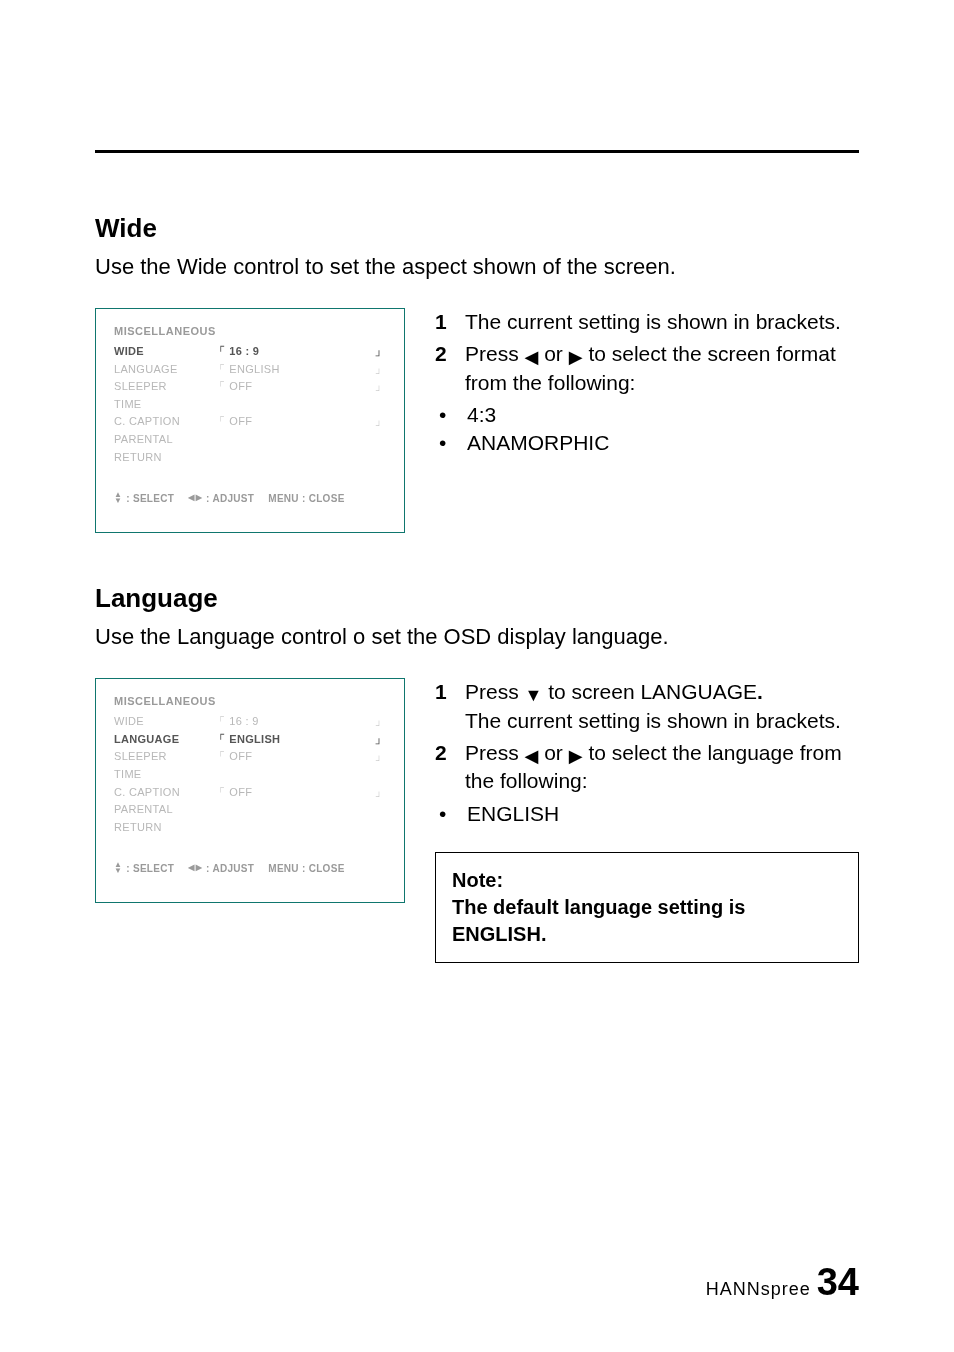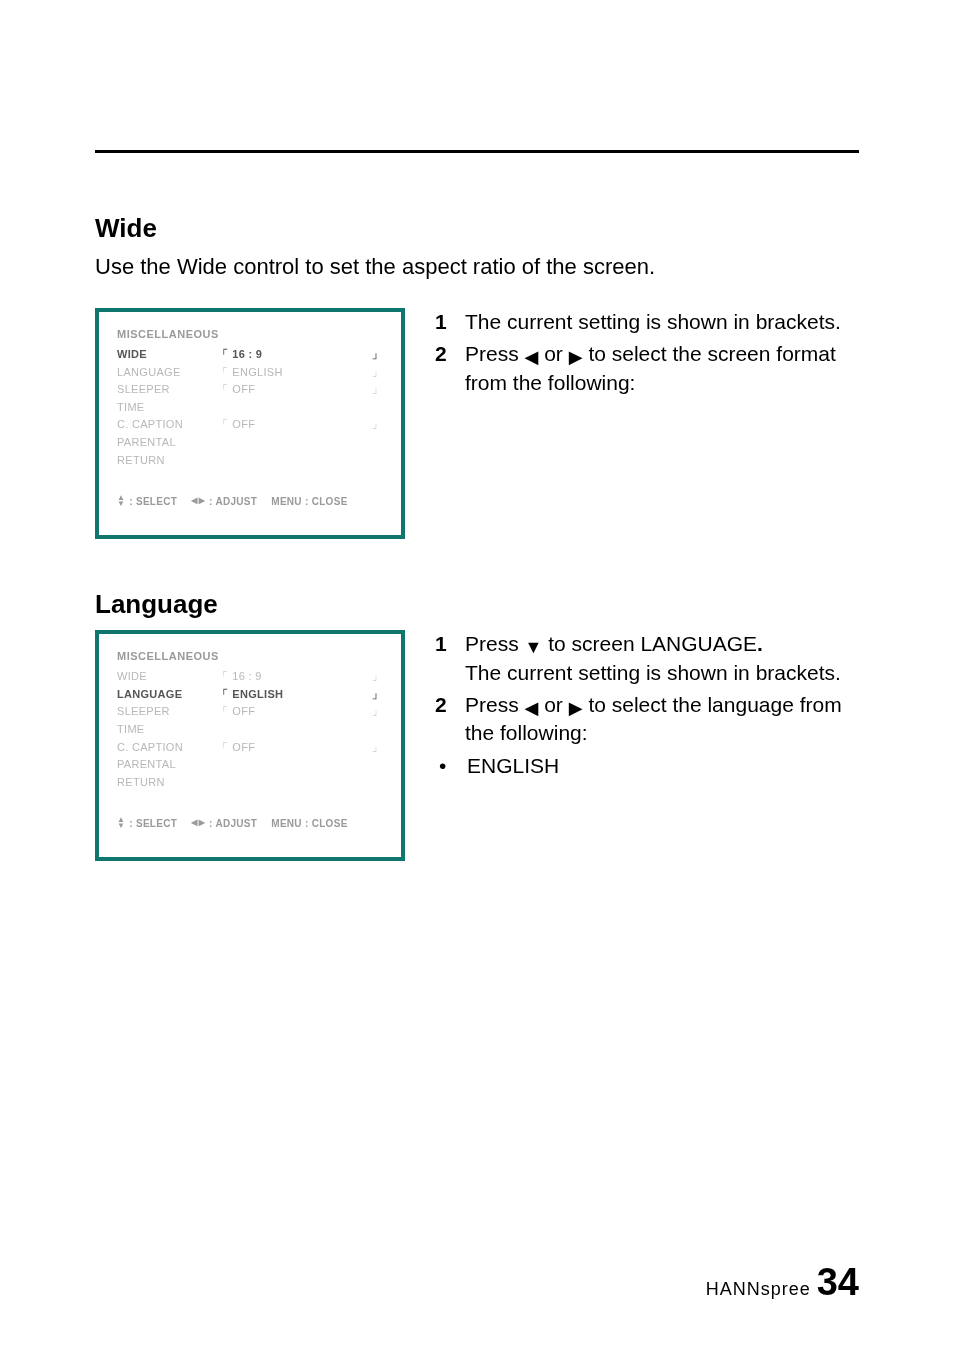--- a/index.html
+++ b/index.html
@@ -2,21 +2,21 @@
 <html><head>
 <meta charset="utf-8">
 <style>
   * { box-sizing: border-box; margin: 0; padding: 0; }
   html, body { width: 954px; height: 1352px; background: #fff; font-family: Arial, Helvetica, sans-serif; color: #000; }
   .page { width: 954px; height: 1352px; position: relative; padding: 150px 95px 60px 95px; }
   .top-rule { border-top: 3px solid #000; margin-bottom: 60px; }
   h2.section-heading { font-size: 26px; font-weight: bold; margin-bottom: 10px; }
   p.section-desc { font-size: 22px; margin-bottom: 28px; }
   .block { display: flex; gap: 30px; align-items: flex-start; margin-bottom: 50px; }
-  .osd-panel { width: 310px; background: #fff; border: 4px solid #0f766e; padding: 16px 18px 28px 18px; font-family: Arial, sans-serif; }
+  .osd-panel { width: 310px; background: #fff; border: 1px solid #0f766e; padding: 16px 18px 28px 18px; font-family: Arial, sans-serif; }
   .osd-title { font-size: 11px; font-weight: bold; letter-spacing: 0.5px; color: #9a9a9a; margin-bottom: 6px; }
   .osd-row { display: flex; font-size: 11px; letter-spacing: 0.3px; line-height: 1.6; }
   .osd-label { width: 100px; }
   .osd-value-wrap { display: flex; align-items: center; gap: 4px; flex: 1; }
   .osd-lb, .osd-rb { font-size: 11px; }
   .osd-rb { margin-left: auto; }
   .osd-dim { color: #b8b8b8; }
   .osd-em { color: #555; font-weight: bold; }
   .osd-footer { margin-top: 26px; font-size: 10px; font-weight: bold; color: #9a9a9a; letter-spacing: 0.3px; display: flex; align-items: center; gap: 4px; }
   .right-col { flex: 1; font-size: 21px; line-height: 1.35; }
@@ -37,21 +37,21 @@
   .updown { display:inline-flex; flex-direction:column; line-height:6px; font-size:8px; }
   .lr-wrap { display:inline-flex; gap:1px; font-size:8px; line-height:1; }
 </style>
 </head>
 <body>
 
 <div class="page">
   <div class="top-rule"></div>
 
   <h2 class="section-heading">Wide</h2>
-  <p class="section-desc">Use the Wide control to set the aspect ratio of the screen.</p>
+  <p class="section-desc">Use the Wide control to set the aspect shown of the screen.</p>
 
   <div class="block">
     <div class="osd-panel">
       <div class="osd-title">MISCELLANEOUS</div>
       <div id="osd-rows-wide">
           <div class="osd-row osd-em">
             <span class="osd-label">WIDE</span>
             <span class="osd-value-wrap">
               <span class="osd-lb">「</span>
               <span>16 : 9</span>
@@ -116,25 +116,28 @@
           <span>The current setting is shown in brackets.</span>
         </li>
         <li>
           <span class="step-num">2</span>
           <span>
             <span>Press </span><span class="tri">◀</span><span> or </span><span class="tri">▶</span><span> to select the screen format from the following:</span>
           </span>
         </li>
       </ol>
       <ul class="opts" id="opts-wide">
+          <li>4:3</li>
+          <li>ANAMORPHIC</li>
         </ul>
     </div>
   </div>
 
   <h2 class="section-heading">Language</h2>
+  <p class="section-desc">Use the Language control o set the OSD display language.</p>
 
   <div class="block">
     <div class="osd-panel">
       <div class="osd-title">MISCELLANEOUS</div>
       <div id="osd-rows-language">
           <div class="osd-row osd-dim">
             <span class="osd-label">WIDE</span>
             <span class="osd-value-wrap">
               <span class="osd-lb">「</span>
               <span>16 : 9</span>
@@ -205,20 +208,24 @@
           <span class="step-num">2</span>
           <span>
             <span>Press </span><span class="tri">◀</span><span> or </span><span class="tri">▶</span><span> to select the language from the following:</span>
           </span>
         </li>
       </ol>
       <ul class="opts" id="opts-language">
           <li>ENGLISH</li>
         </ul>
 
+      <div class="note-box">
+        <div class="note-label">Note:</div>
+        <div class="note-text">The default language setting is ENGLISH.</div>
+      </div>
     </div>
   </div>
 
   <div class="footer">
     <span class="brand"><span class="hann">HANN</span><span class="spree">spree</span></span>
     <span class="page-num">34</span>
   </div>
 </div>
 
 </body></html>

